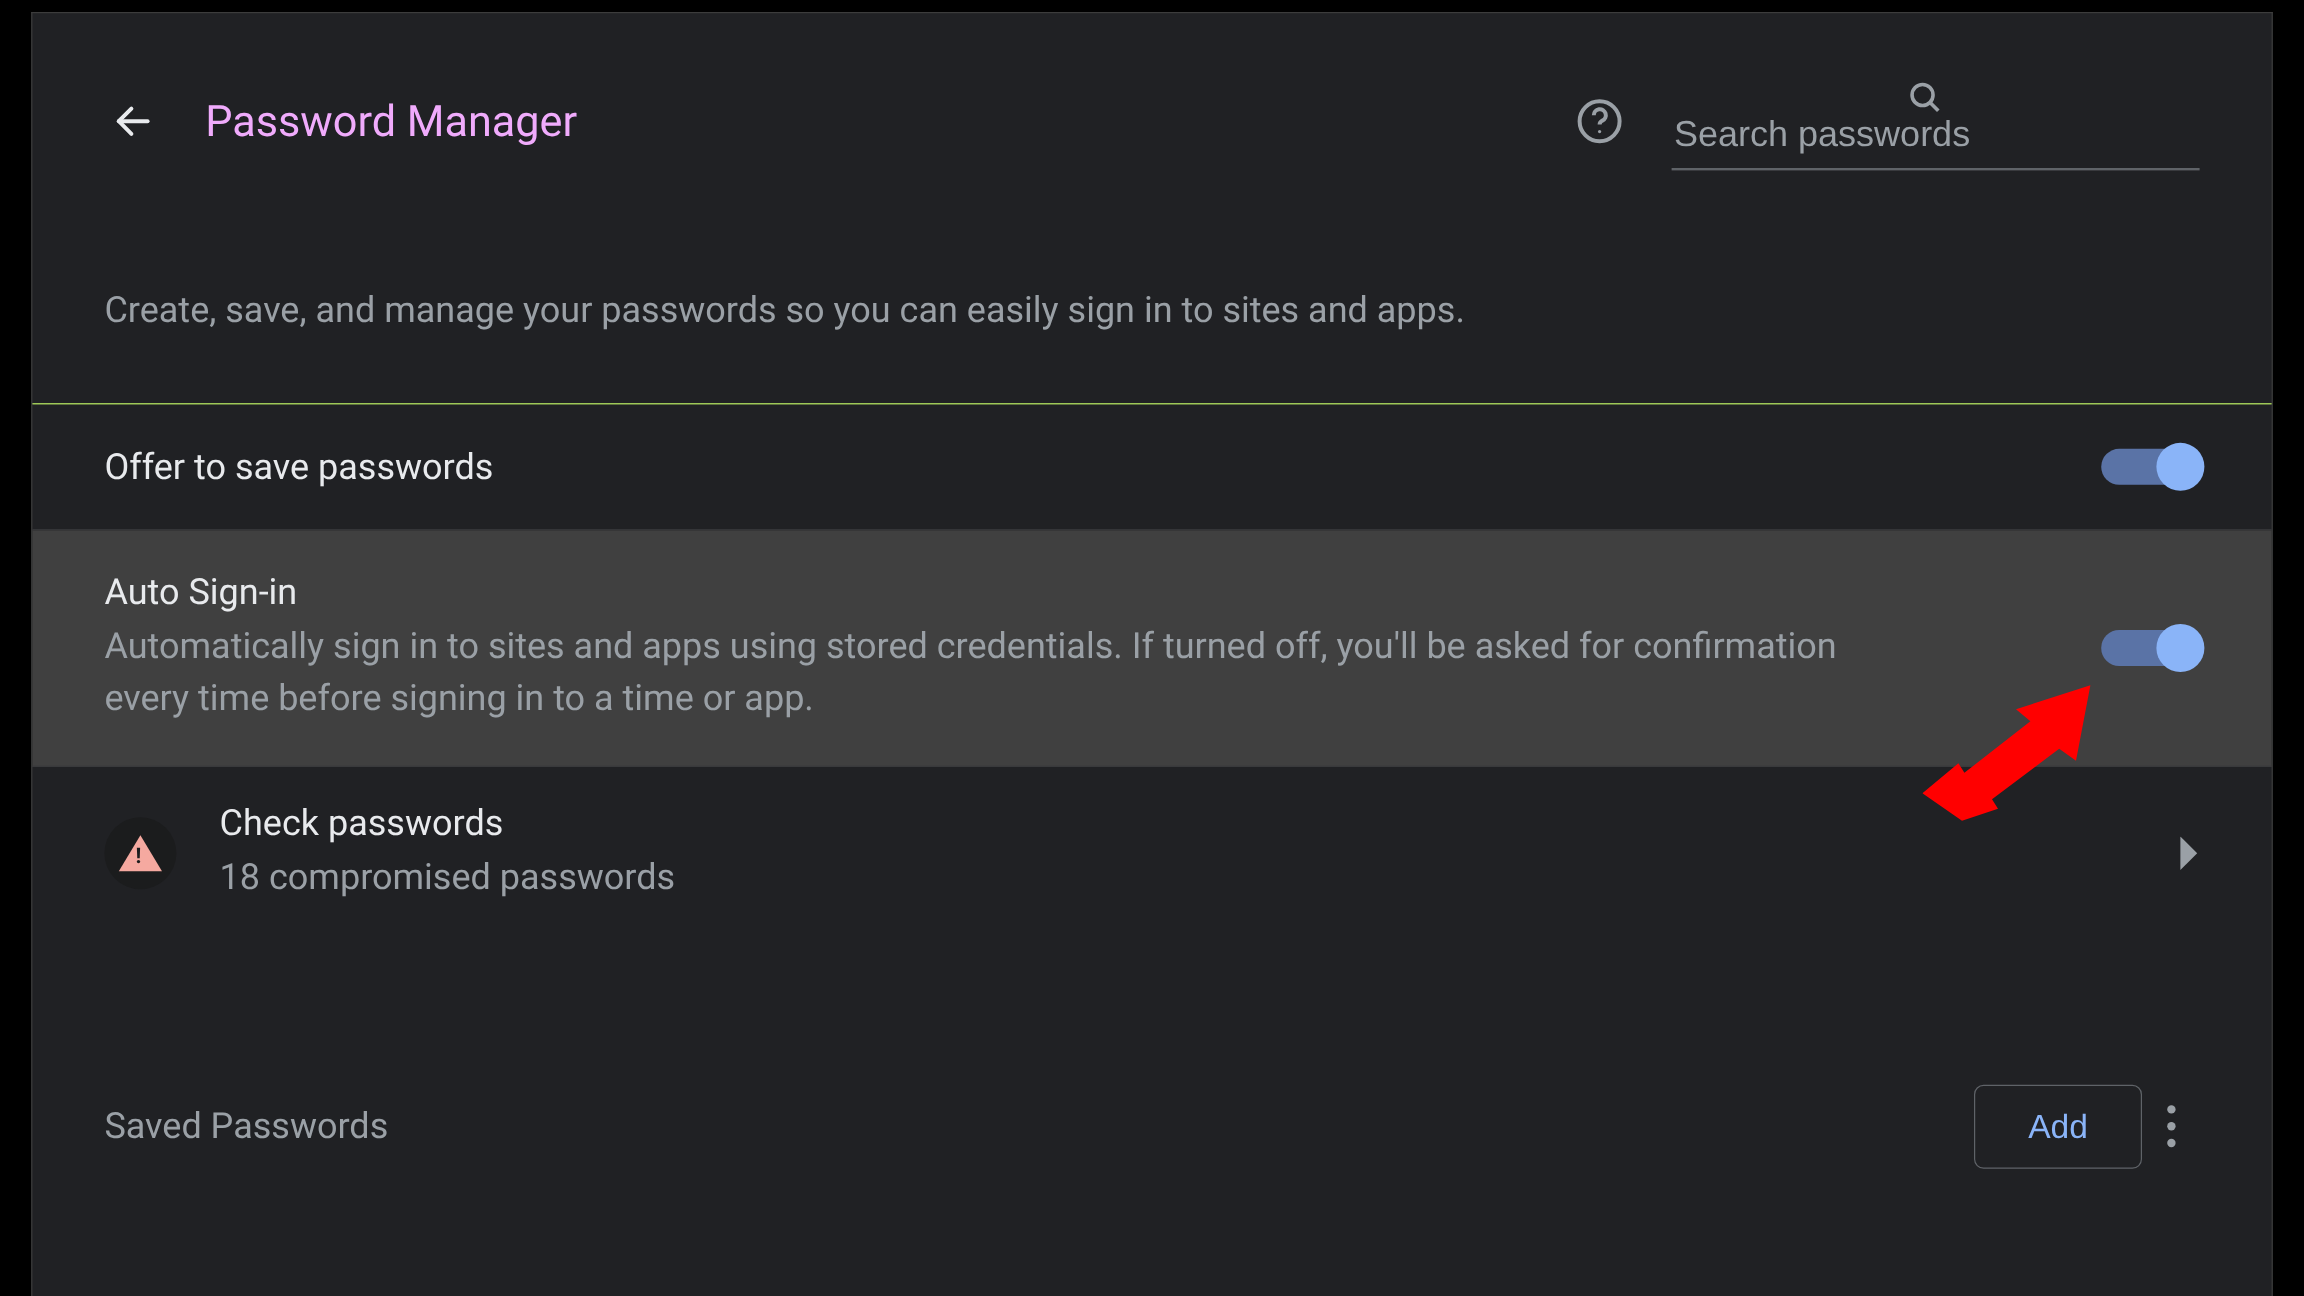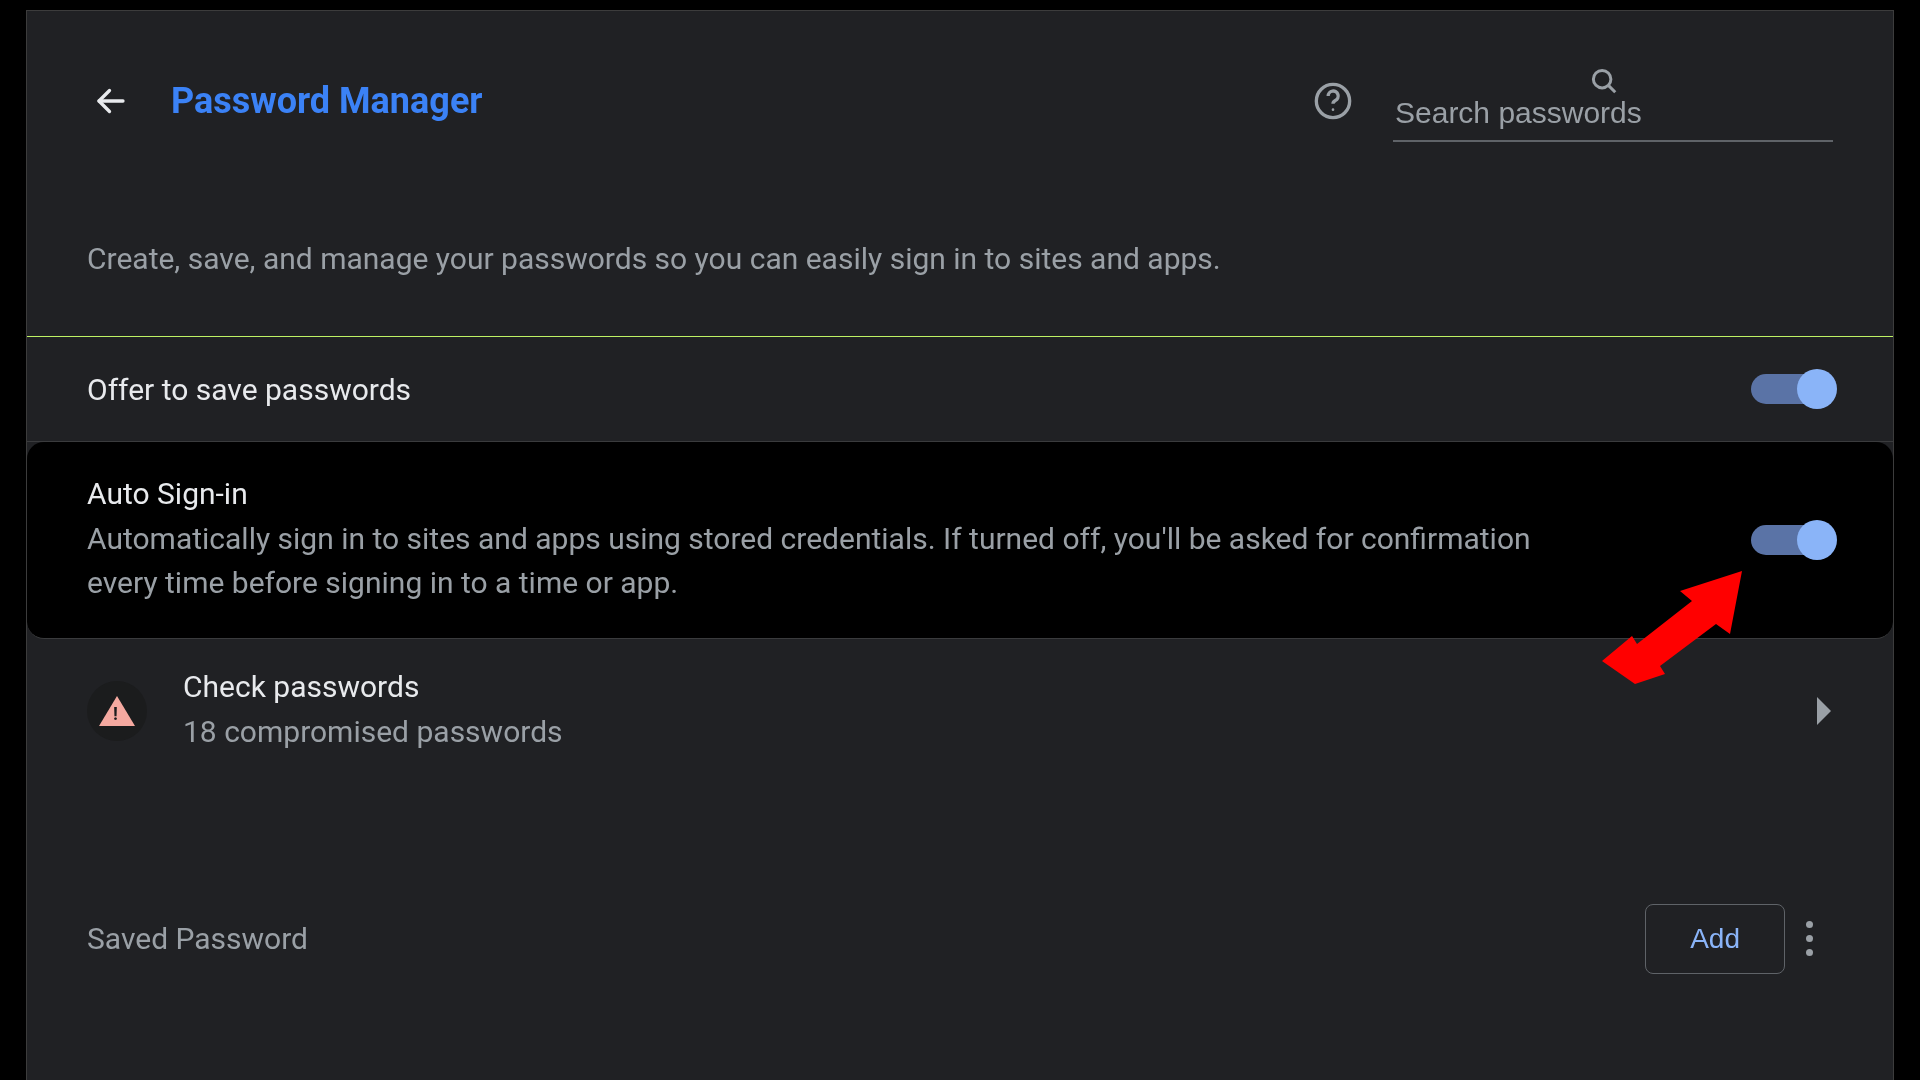--- a/index.html
+++ b/index.html
@@ -33,22 +33,22 @@
     height: 48px;
     display: flex;
     align-items: center;
     justify-content: center;
     color: #e8eaed;
     cursor: pointer;
     margin-right: 36px;
   }
   .title {
     font-size: 36px;
-    font-weight: 700;
-    color: #3b82f6;
+    font-weight: 400;
+    color: #f0abfc;
     flex: 0 0 auto;
   }
   .header-spacer { flex: 1; }
   .help-btn {
     width: 48px;
     height: 48px;
     display: flex;
     align-items: center;
     justify-content: center;
     color: #9aa0a6;
@@ -87,21 +87,21 @@
     border-bottom: 1px solid #bef264;
   }
 
   
   .row {
     display: flex;
     align-items: center;
     padding: 34px 60px;
     border-bottom: 1px solid #3a3b3d;
   }
-  .row.highlight { background: #000000; border-radius: 17px; }
+  .row.highlight { background: #404040; }
   .row .text { flex: 1; }
   .row .label {
     color: #e8eaed;
     font-size: 30px;
     font-weight: 400;
   }
   .row .sub {
     color: #9aa0a6;
     font-size: 30px;
     line-height: 1.45;
@@ -275,21 +275,21 @@
       <div class="sub">18 compromised passwords</div>
     </div>
     <div class="chevron-right">
       <svg width="18" height="28" viewBox="0 0 10 16" fill="currentColor">
           <polygon points="1,0 9,8 1,16"></polygon>
         </svg>
     </div>
   </div>
 
   <div class="saved-row">
-    <div class="saved-label">Saved Password</div>
+    <div class="saved-label">Saved Passwords</div>
     <button class="add-btn">Add</button>
     <div class="more-btn">
       <span></span>
       <span></span>
       <span></span>
     </div>
   </div>
 
   <svg class="annot-arrow" width="150" height="120" viewBox="0 0 150 120">
     <g fill="#ff0000">

